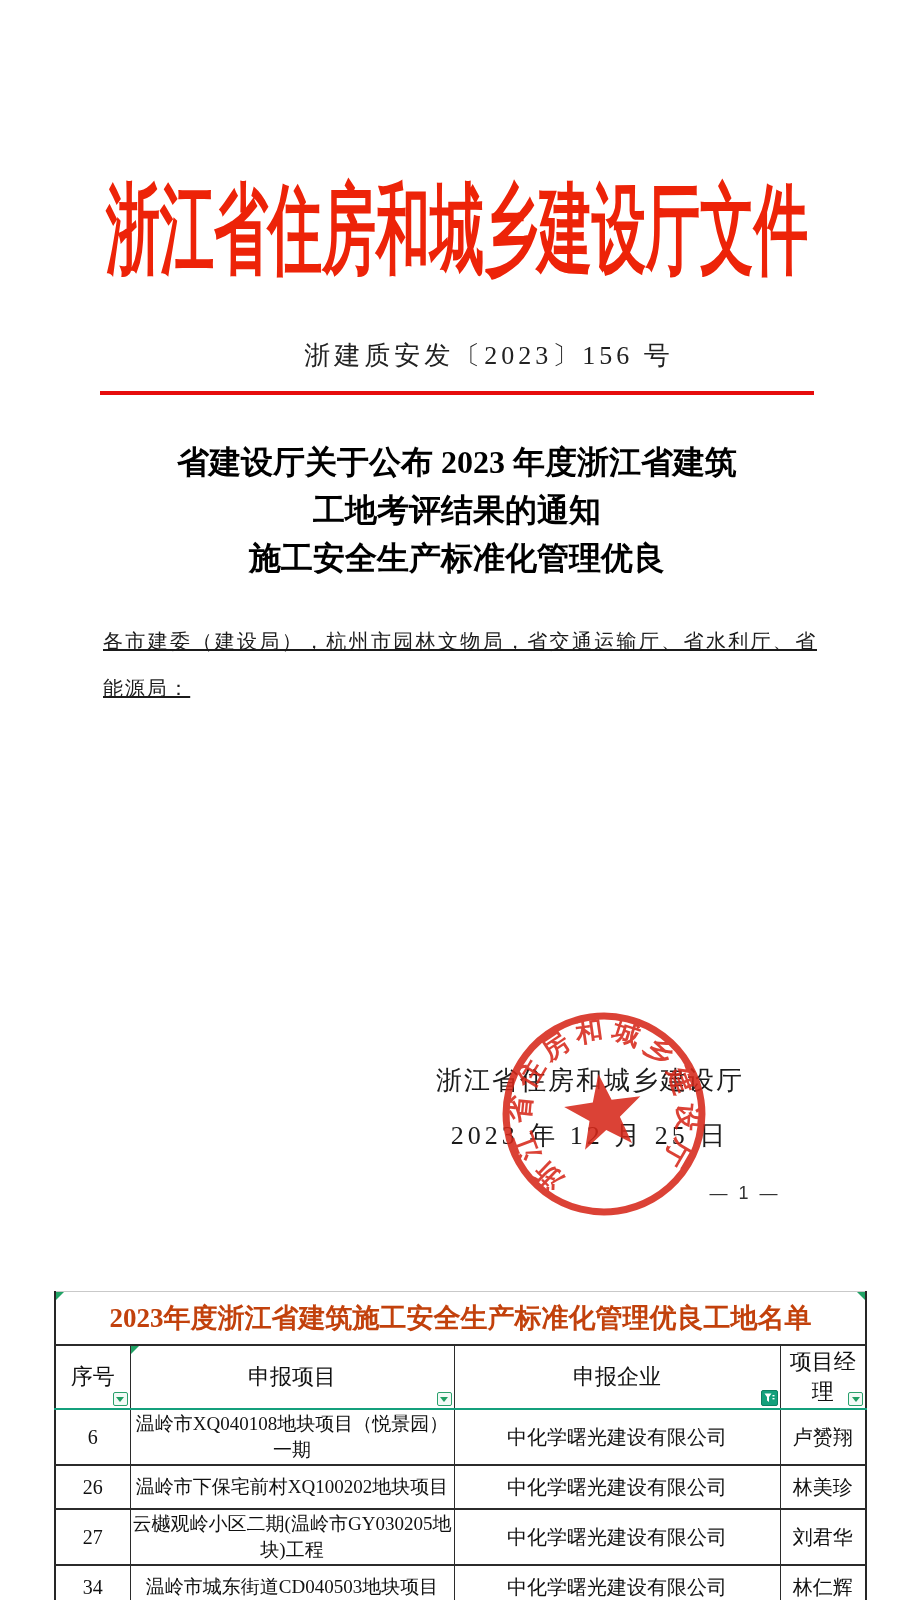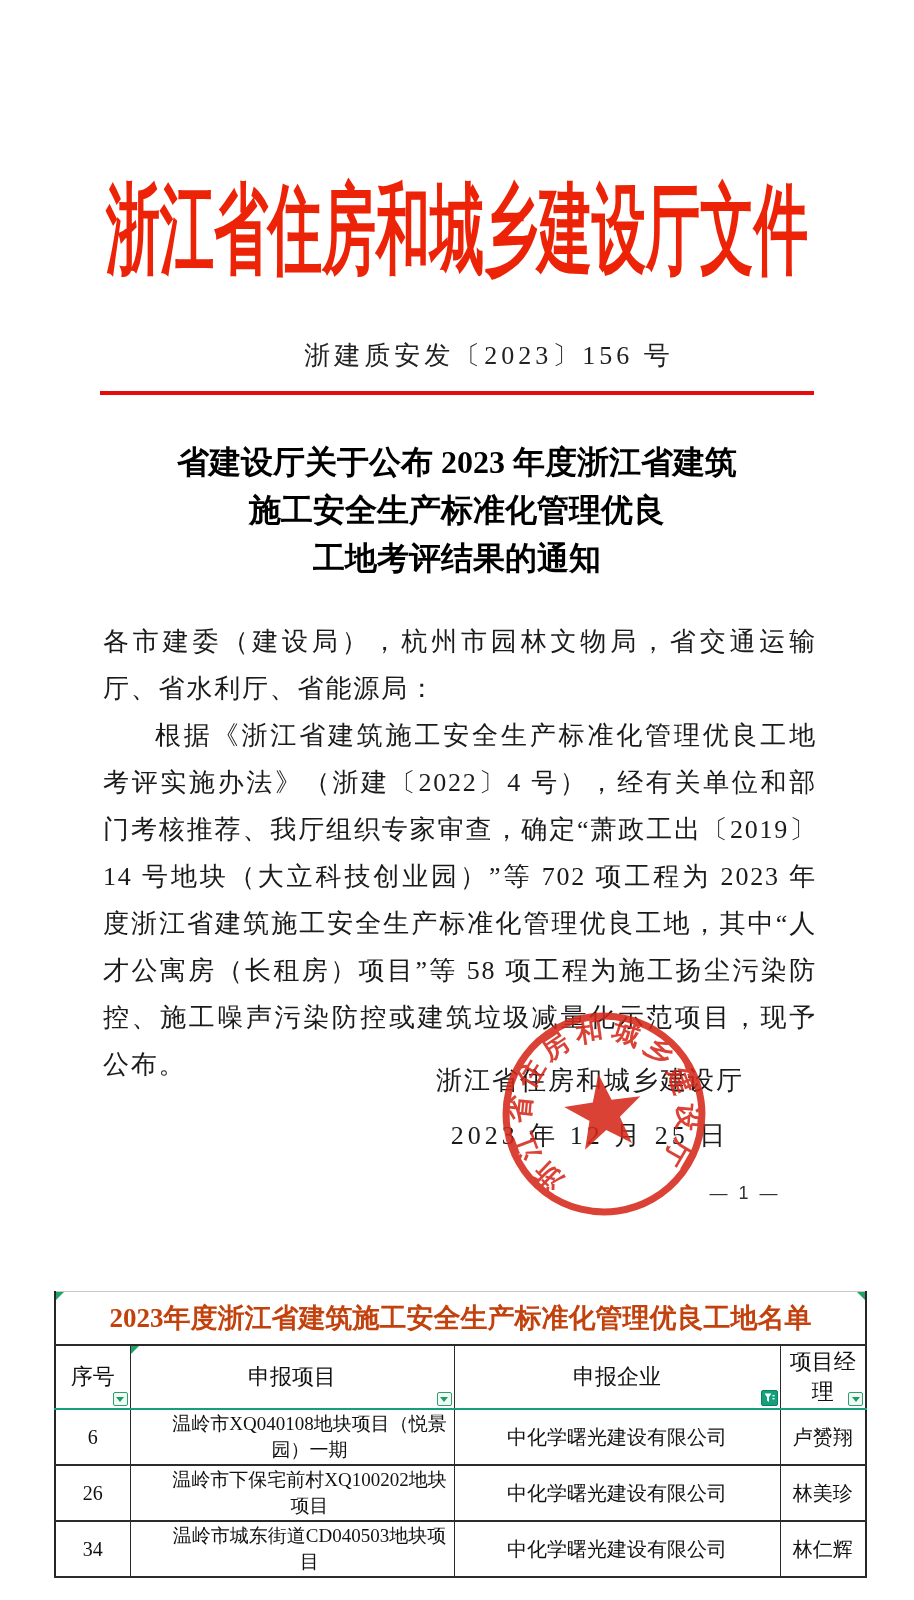--- a/index.html
+++ b/index.html
@@ -31,22 +31,23 @@
     background:#e60c0c;
   }
   
   .notice-title{
     position:absolute;top:438px;left:0;width:914px;
     text-align:center;font-weight:bold;font-size:32px;line-height:48px;color:#000000;
   }
   
   .body-text{
     position:absolute;top:618px;left:103px;width:714px;
-    font-size:26px;line-height:47px;letter-spacing:1.8px;
+    font-size:20px;line-height:47px;letter-spacing:1.8px;
     text-align:justify;
+    text-decoration:underline;
   }
   .body-text p{margin:0;}
   .body-text p.indent{text-indent:2em;}
   
   .signature{
     position:absolute;top:1063px;left:380px;width:420px;
     text-align:center;font-size:26px;letter-spacing:2px;
   }
   .signature .sig-date{margin-top:20px;letter-spacing:4px;}
   
@@ -78,21 +79,21 @@
     height:36px;font-size:22px;font-weight:normal;color:#111;
     border:1px solid #2b2b2b;border-top:2px solid #2b2b2b;
     border-bottom:2px solid #14a07c;
     position:relative;vertical-align:middle;text-align:center;
   }
   td.cell{
     height:40px;text-align:center;vertical-align:middle;
     font-size:20px;color:#111;
     border:1px solid #2b2b2b;border-top-width:2px;border-bottom-width:2px;
   }
-  td.cell.project{font-size:19px;padding-left:36px;}
+  td.cell.project{font-size:19px;}
   
   .flag-tl,.flag-tr{
     position:absolute;top:0;width:0;height:0;border-style:solid;
   }
   .flag-tl{left:0;border-width:8px 8px 0 0;border-color:#21a366 transparent transparent transparent;}
   .flag-tr{right:0;border-width:0 8px 8px 0;border-color:transparent #21a366 transparent transparent;}
   
   .filter-btn{
     position:absolute;right:2px;bottom:2px;width:15px;height:14px;
     background:#f2faf6;border:1px solid #2aa06c;border-radius:2px;
@@ -113,27 +114,26 @@
   <div class="masthead">
     <span class="masthead-text">浙江省住房和城乡建设厅文件</span>
   </div>
 
   <div class="doc-number">浙建质安发〔2023〕156 号</div>
 
   <div class="red-rule"></div>
 
   <div class="notice-title">
     <div>省建设厅关于公布 2023 年度浙江省建筑</div>
+    <div>工地考评结果的通知</div>
     <div>施工安全生产标准化管理优良</div>
-    <div>工地考评结果的通知</div>
   </div>
 
   <div class="body-text">
     <p>各市建委（建设局），杭州市园林文物局，省交通运输厅、省水利厅、省能源局：</p>
-    <p class="indent">根据《浙江省建筑施工安全生产标准化管理优良工地考评实施办法》（浙建〔2022〕4 号），经有关单位和部门考核推荐、我厅组织专家审查，确定“萧政工出〔2019〕14 号地块（大立科技创业园）”等 702 项工程为 2023 年度浙江省建筑施工安全生产标准化管理优良工地，其中“人才公寓房（长租房）项目”等 58 项工程为施工扬尘污染防控、施工噪声污染防控或建筑垃圾减量化示范项目，现予公布。</p>
   </div>
 
   <div class="signature">
     <div>浙江省住房和城乡建设厅</div>
     <div class="sig-date">2023 年 12 月 25 日</div>
   </div>
 
   <svg class="seal" viewBox="0 0 212 212">
     <g opacity="0.88">
       <circle cx="106" cy="106" r="97" fill="none" stroke="#d7281b" stroke-width="7"></circle>
@@ -199,20 +199,26 @@
       <td class="cell">中化学曙光建设有限公司</td>
       <td class="cell">卢赟翔</td>
     </tr>
     <tr>
       <td class="cell">26</td>
       <td class="cell project">温岭市下保宅前村XQ100202地块项目</td>
       <td class="cell">中化学曙光建设有限公司</td>
       <td class="cell">林美珍</td>
     </tr>
     <tr>
+      <td class="cell">27</td>
+      <td class="cell project">云樾观岭小区二期(温岭市GY030205地块)工程</td>
+      <td class="cell">中化学曙光建设有限公司</td>
+      <td class="cell">刘君华</td>
+    </tr>
+    <tr>
       <td class="cell">34</td>
       <td class="cell project">温岭市城东街道CD040503地块项目</td>
       <td class="cell">中化学曙光建设有限公司</td>
       <td class="cell">林仁辉</td>
     </tr>
   </tbody>
     </table>
 
 </div>
 

